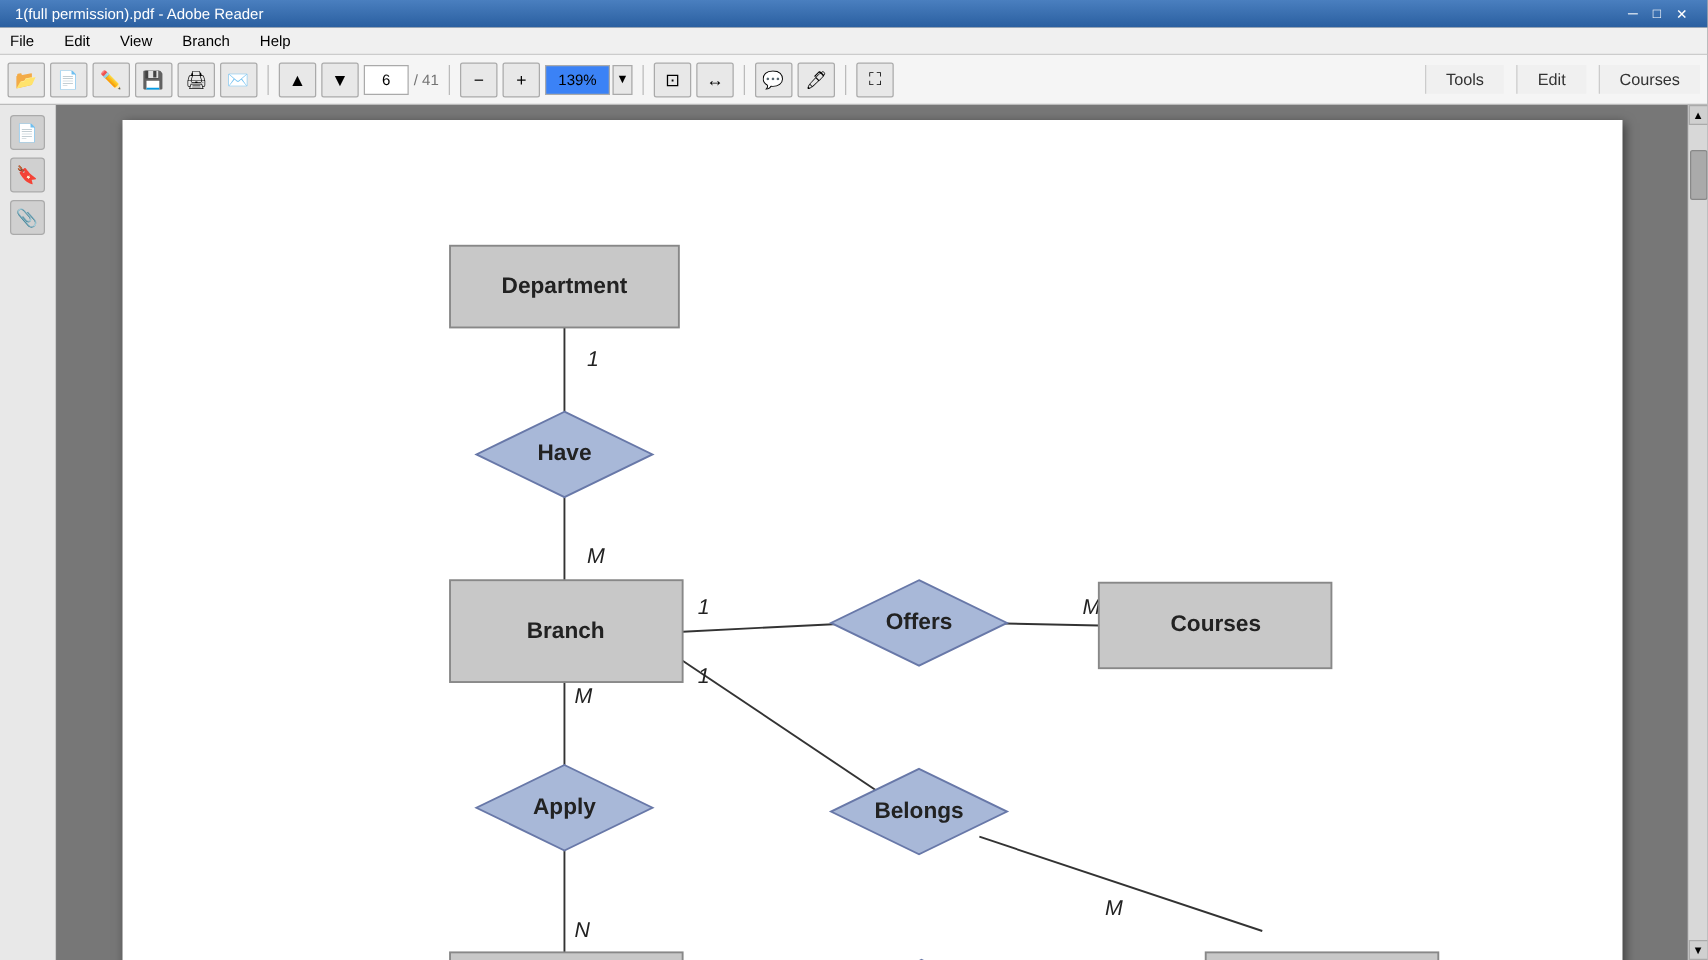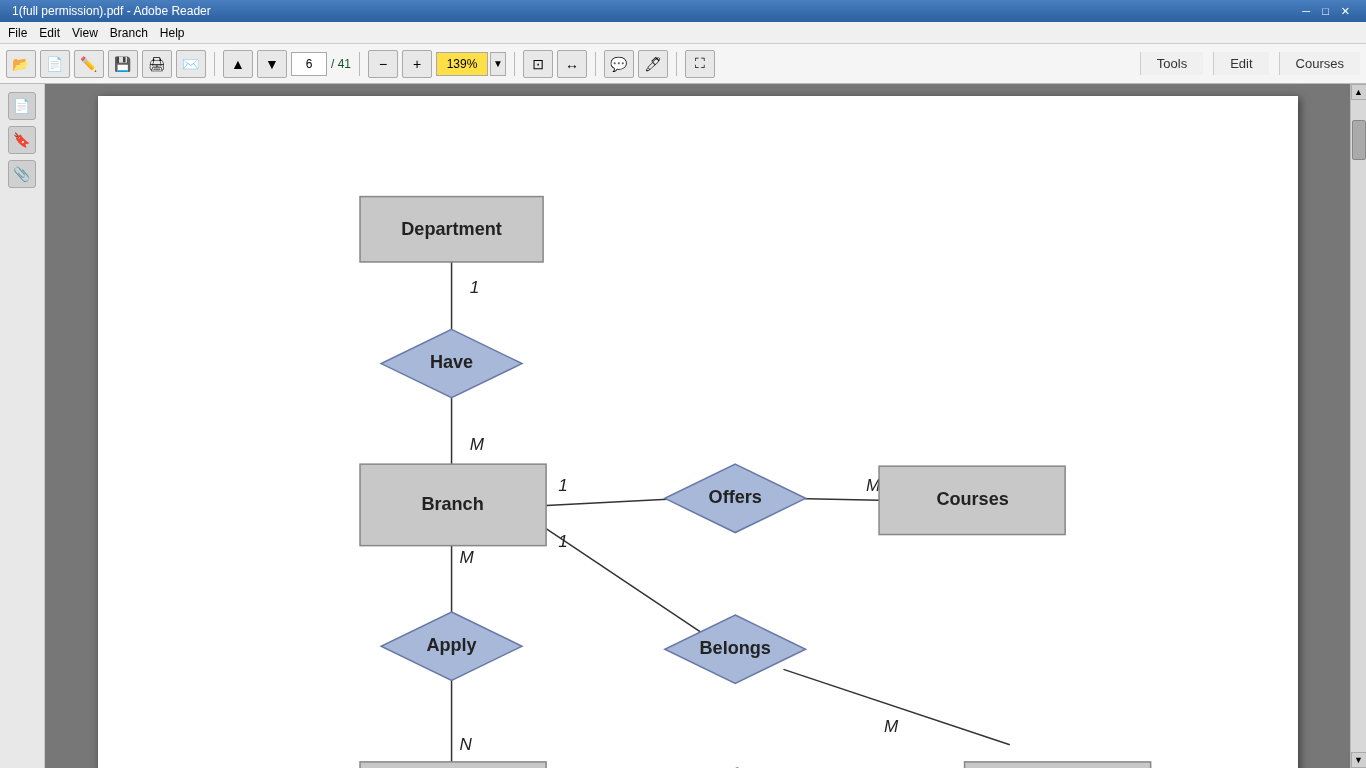--- a/index.html
+++ b/index.html
@@ -21,21 +21,21 @@
 
     
     .menu-bar {
       background: #f0f0f0;
       height: 22px;
       display: flex;
       align-items: center;
       padding: 0 4px;
       border-bottom: 1px solid #ccc;
       font-size: 12px;
-      gap: 4px;
+      gap: 16px;
     }
     .menu-item { cursor: pointer; padding: 2px 4px; }
 
     
     .toolbar {
       background: #f5f5f5;
       height: 40px;
       border-bottom: 1px solid #bbb;
       display: flex;
       align-items: center;
@@ -52,30 +52,30 @@
       font-size: 14px;
     }
     .toolbar-sep { width: 1px; height: 24px; background: #bbb; margin: 0 4px; }
     .toolbar-input {
       width: 36px; height: 24px;
       border: 1px solid #aaa;
       text-align: center;
       font-size: 12px;
       background: white;
     }
-    .toolbar-label { font-size: 12px; color: #14532d; }
+    .toolbar-label { font-size: 12px; color: #737373; }
     .toolbar-zoom {
       display: flex; align-items: center; gap: 2px;
     }
     .zoom-input {
       width: 52px; height: 24px;
       border: 1px solid #aaa;
       text-align: center;
       font-size: 12px;
-      background: #fde047;
+      background: #3b82f6;
     }
     .zoom-arrow {
       width: 16px; height: 24px;
       background: #e8e8e8;
       border: 1px solid #aaa;
       cursor: pointer;
       display: flex; align-items: center; justify-content: center;
       font-size: 10px;
     }
     .toolbar-right {

